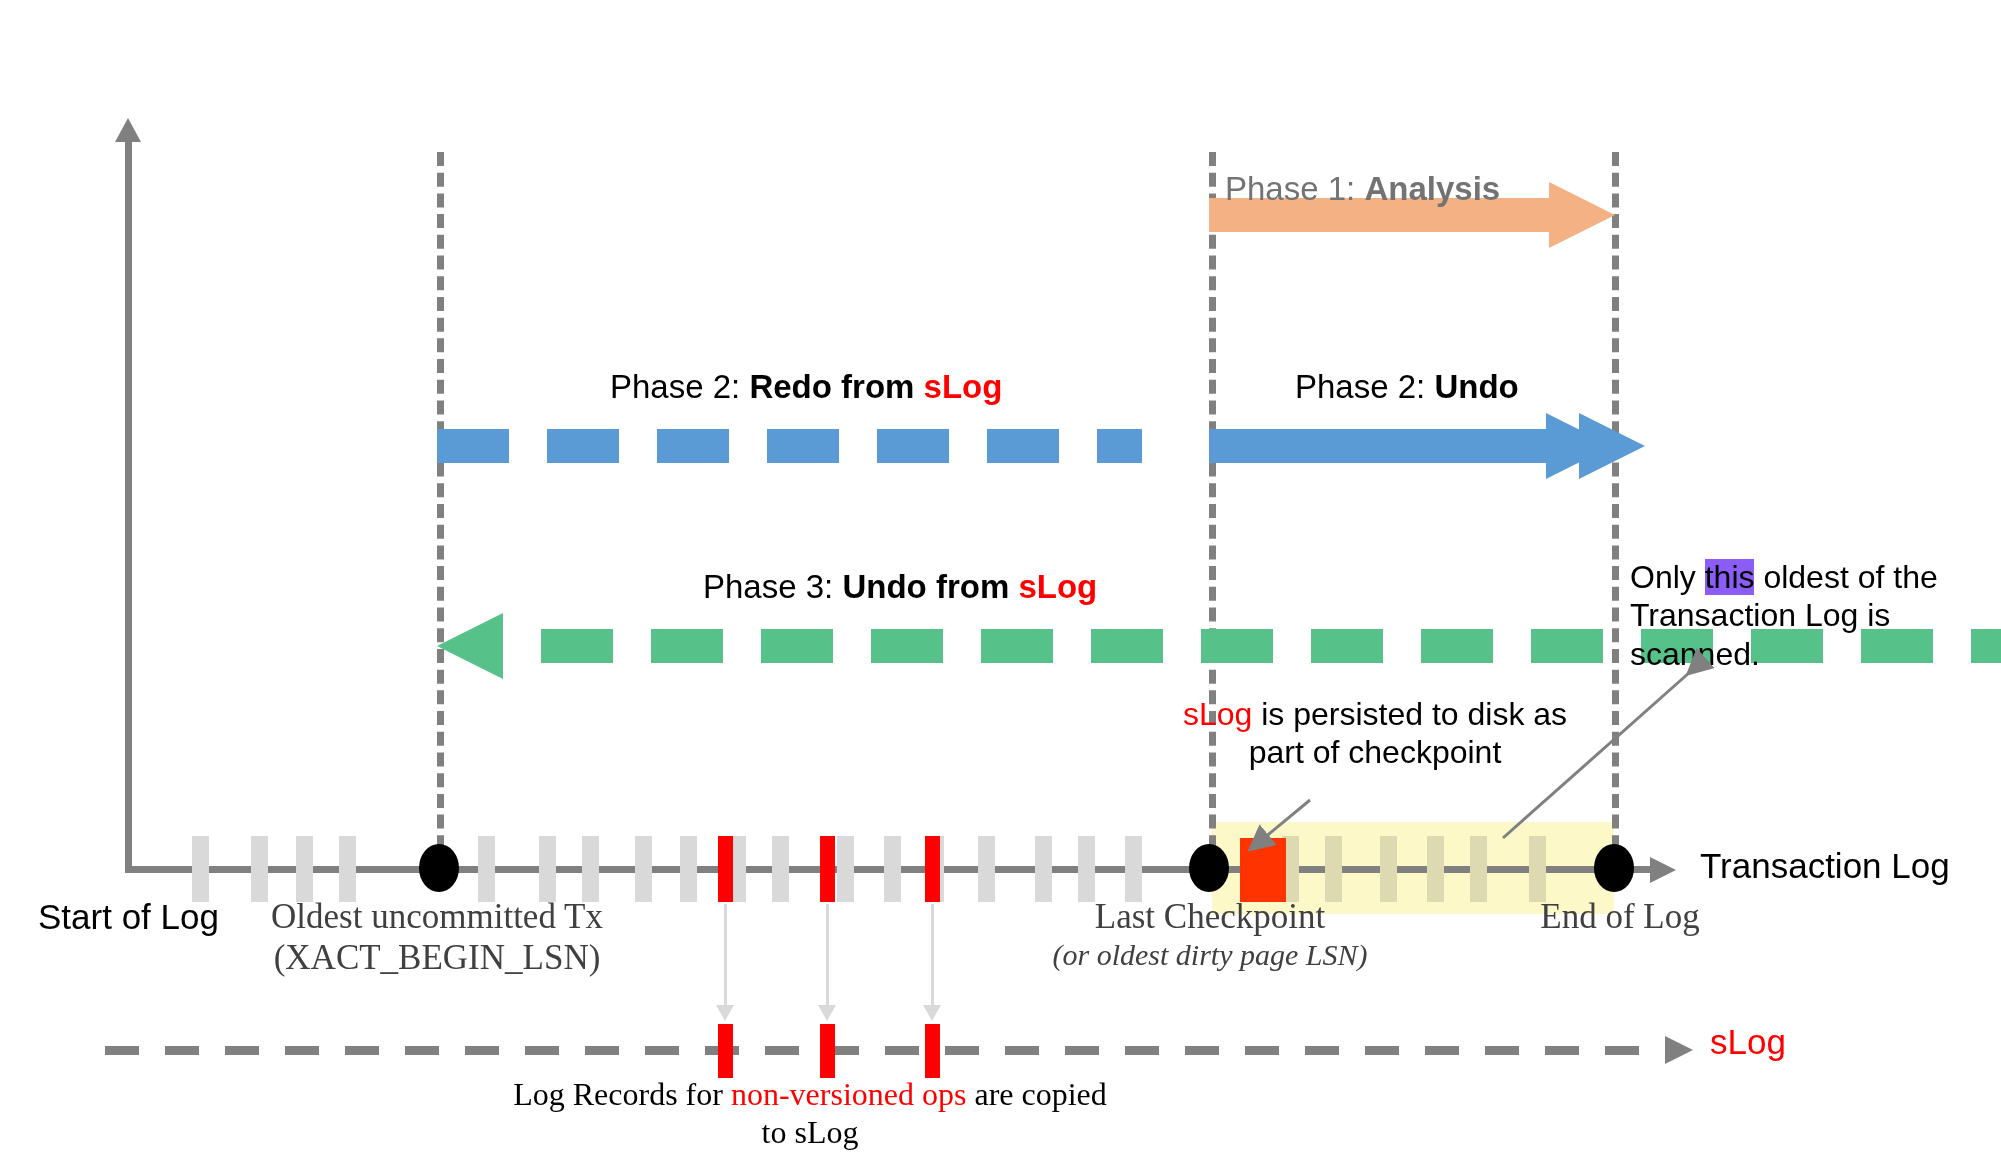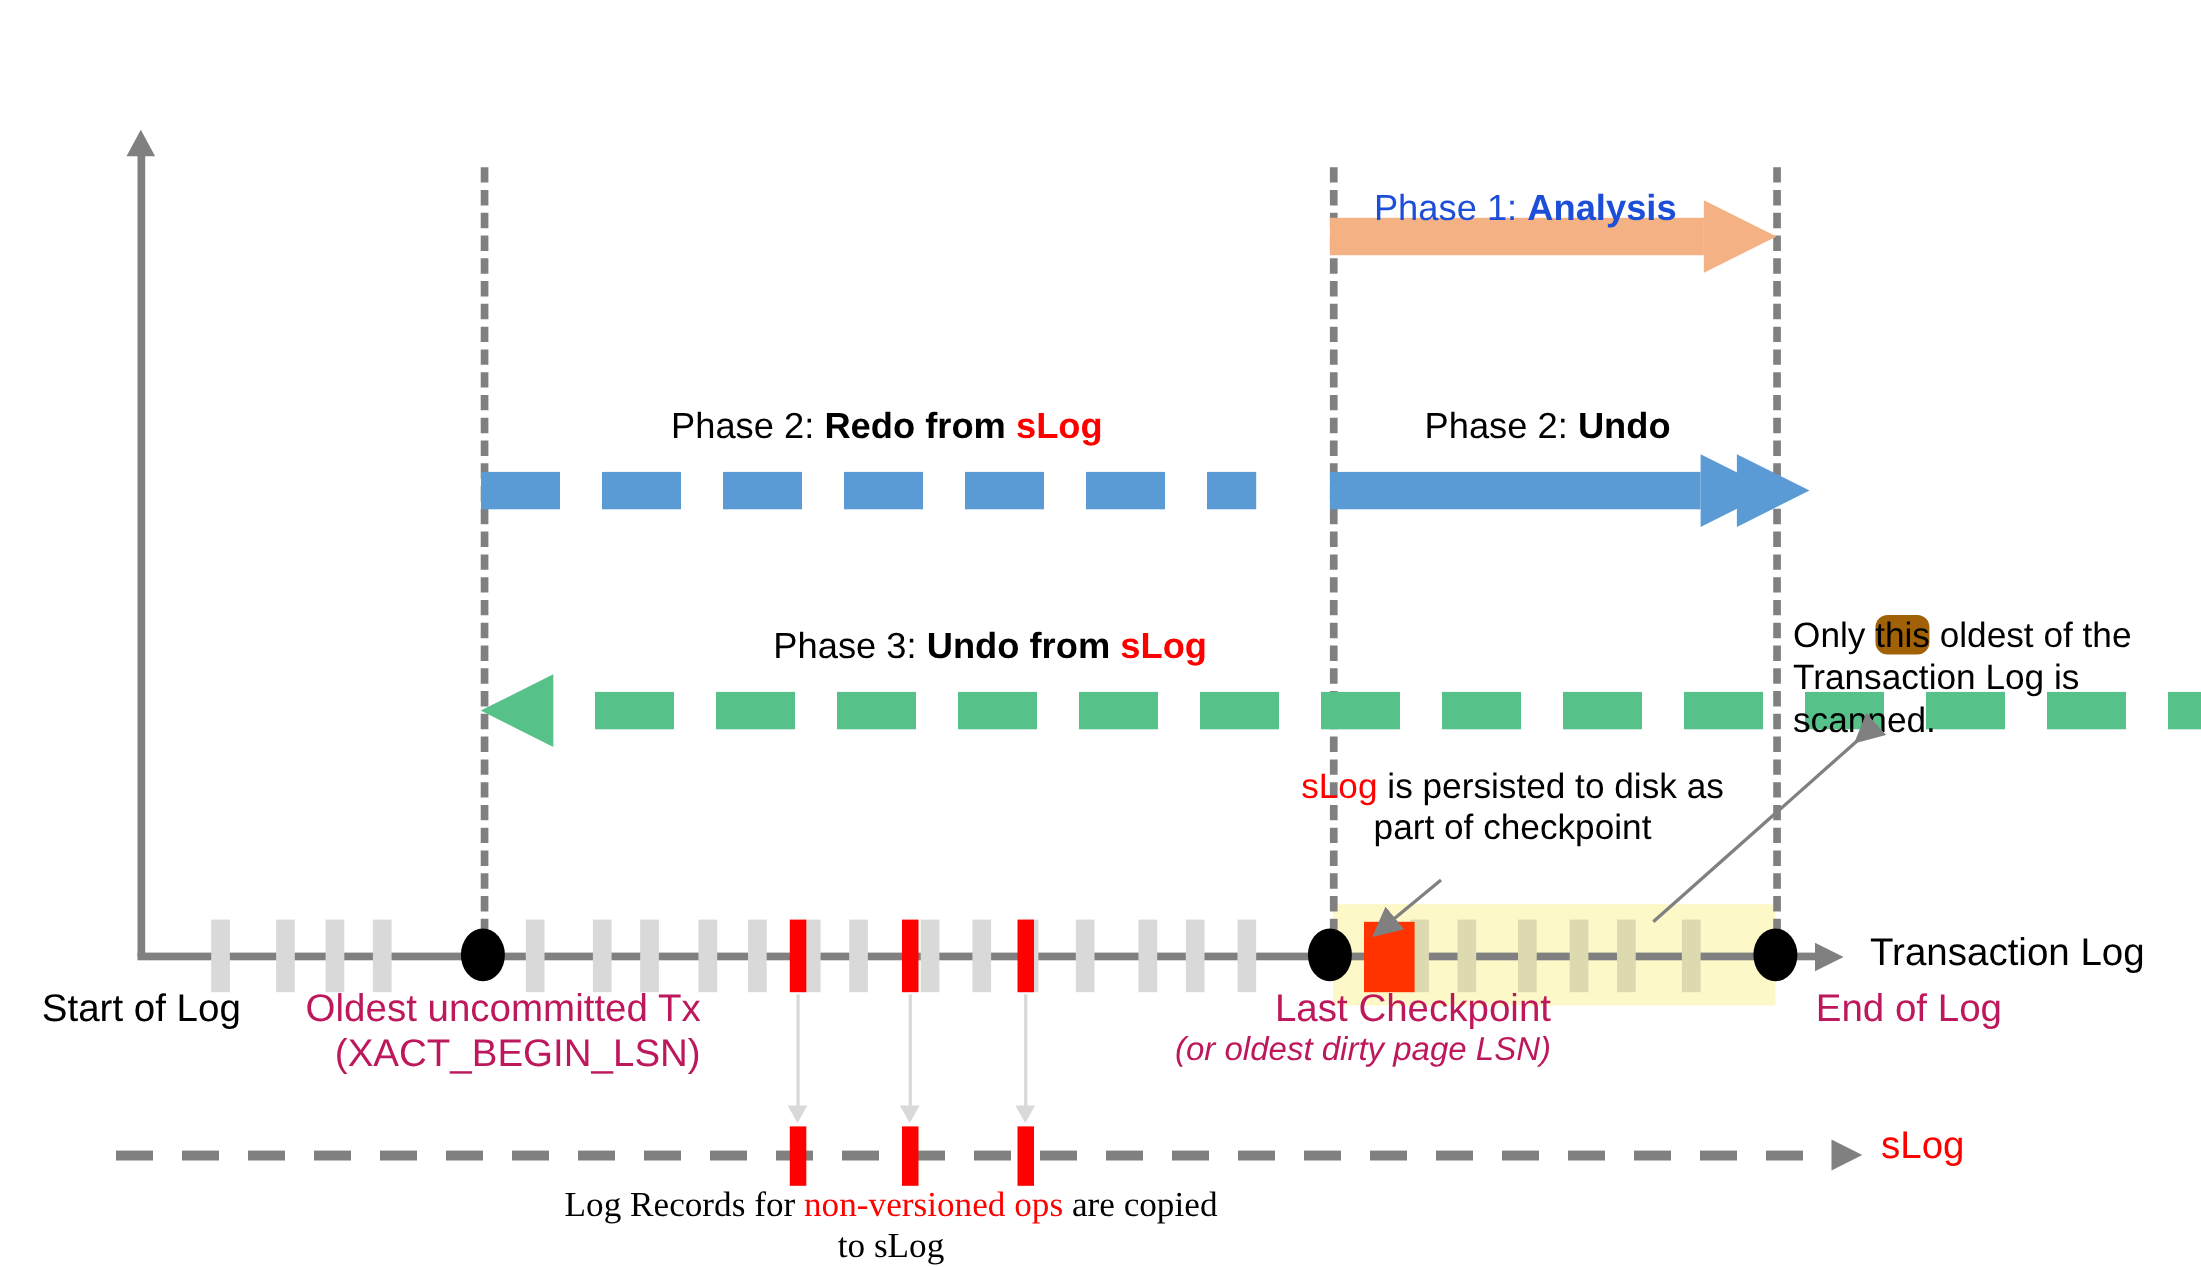--- a/index.html
+++ b/index.html
@@ -112,23 +112,22 @@
     left: 0; top: 16px; width: 340px; background: #f4b183;
   }
   #ph1 .arrow-head-right {
     left: 340px; top: 0; border-left: 66px solid #f4b183;
   }
   .ph1-label {
     position: absolute;
     left: 1225px;
     top: 170px;
     font-size: 33px;
-    color: #1d4ed8;
-    white-space: nowrap;
-    margin-left: 24px;
+    color: #737373;
+    white-space: nowrap;
   }
 
   
   #ph2a { left: 437px; top: 413px; }
   #ph2a .arrow-shaft-dashed {
     left: 0; top: 16px; width: 705px;
     background-image: repeating-linear-gradient(to right,
        #5b9bd5 0px, #5b9bd5 72px, rgba(255,255,255,0) 72px, rgba(255,255,255,0) 110px);
   }
   #ph2a .arrow-head-right {
@@ -216,23 +215,24 @@
     color: #000000;
     white-space: nowrap;
   }
   #lbl-start   { left: 38px;  top: 897px; }
   #lbl-txnlog  { left: 1700px; top: 846px; }
   #lbl-slog    { left: 1710px; top: 1022px; color: #ff0000; }
 
   .axis-label-c {
     position: absolute;
     font-size: 35px;
-    color: #be185d;
-    text-align: right;
+    color: #404040;
+    text-align: center;
     line-height: 1.16;
+    font-family: Liberation Serif, serif;
   }
   #lbl-oldest { left: 237px; top: 897px; width: 400px; }
   #lbl-ckpt   { left: 1010px; top: 897px; width: 400px; }
   #lbl-end    { left: 1420px; top: 897px; width: 400px; }
   .sublabel { font-style: italic; font-size: 30px; }
 
   
   .slog-line {
     position: absolute;
     left: 105px;
@@ -279,21 +279,21 @@
   
   .ann {
     position: absolute;
     font-size: 32px;
     color: #000;
     text-align: center;
     line-height: 1.2;
   }
   #ann-ckpt { left: 1175px; top: 695px; width: 400px; }
   #ann-scan { left: 1630px; top: 558px; width: 375px; text-align: left; }
-  .hl { background: #a16207; border-radius: 11px; }
+  .hl { background: #8b5cf6; }
 
   #ann-copy {
     position: absolute;
     left: 500px;
     top: 1075px;
     width: 620px;
     font-size: 32px;
     text-align: center;
     line-height: 1.2;
     color: #000;

